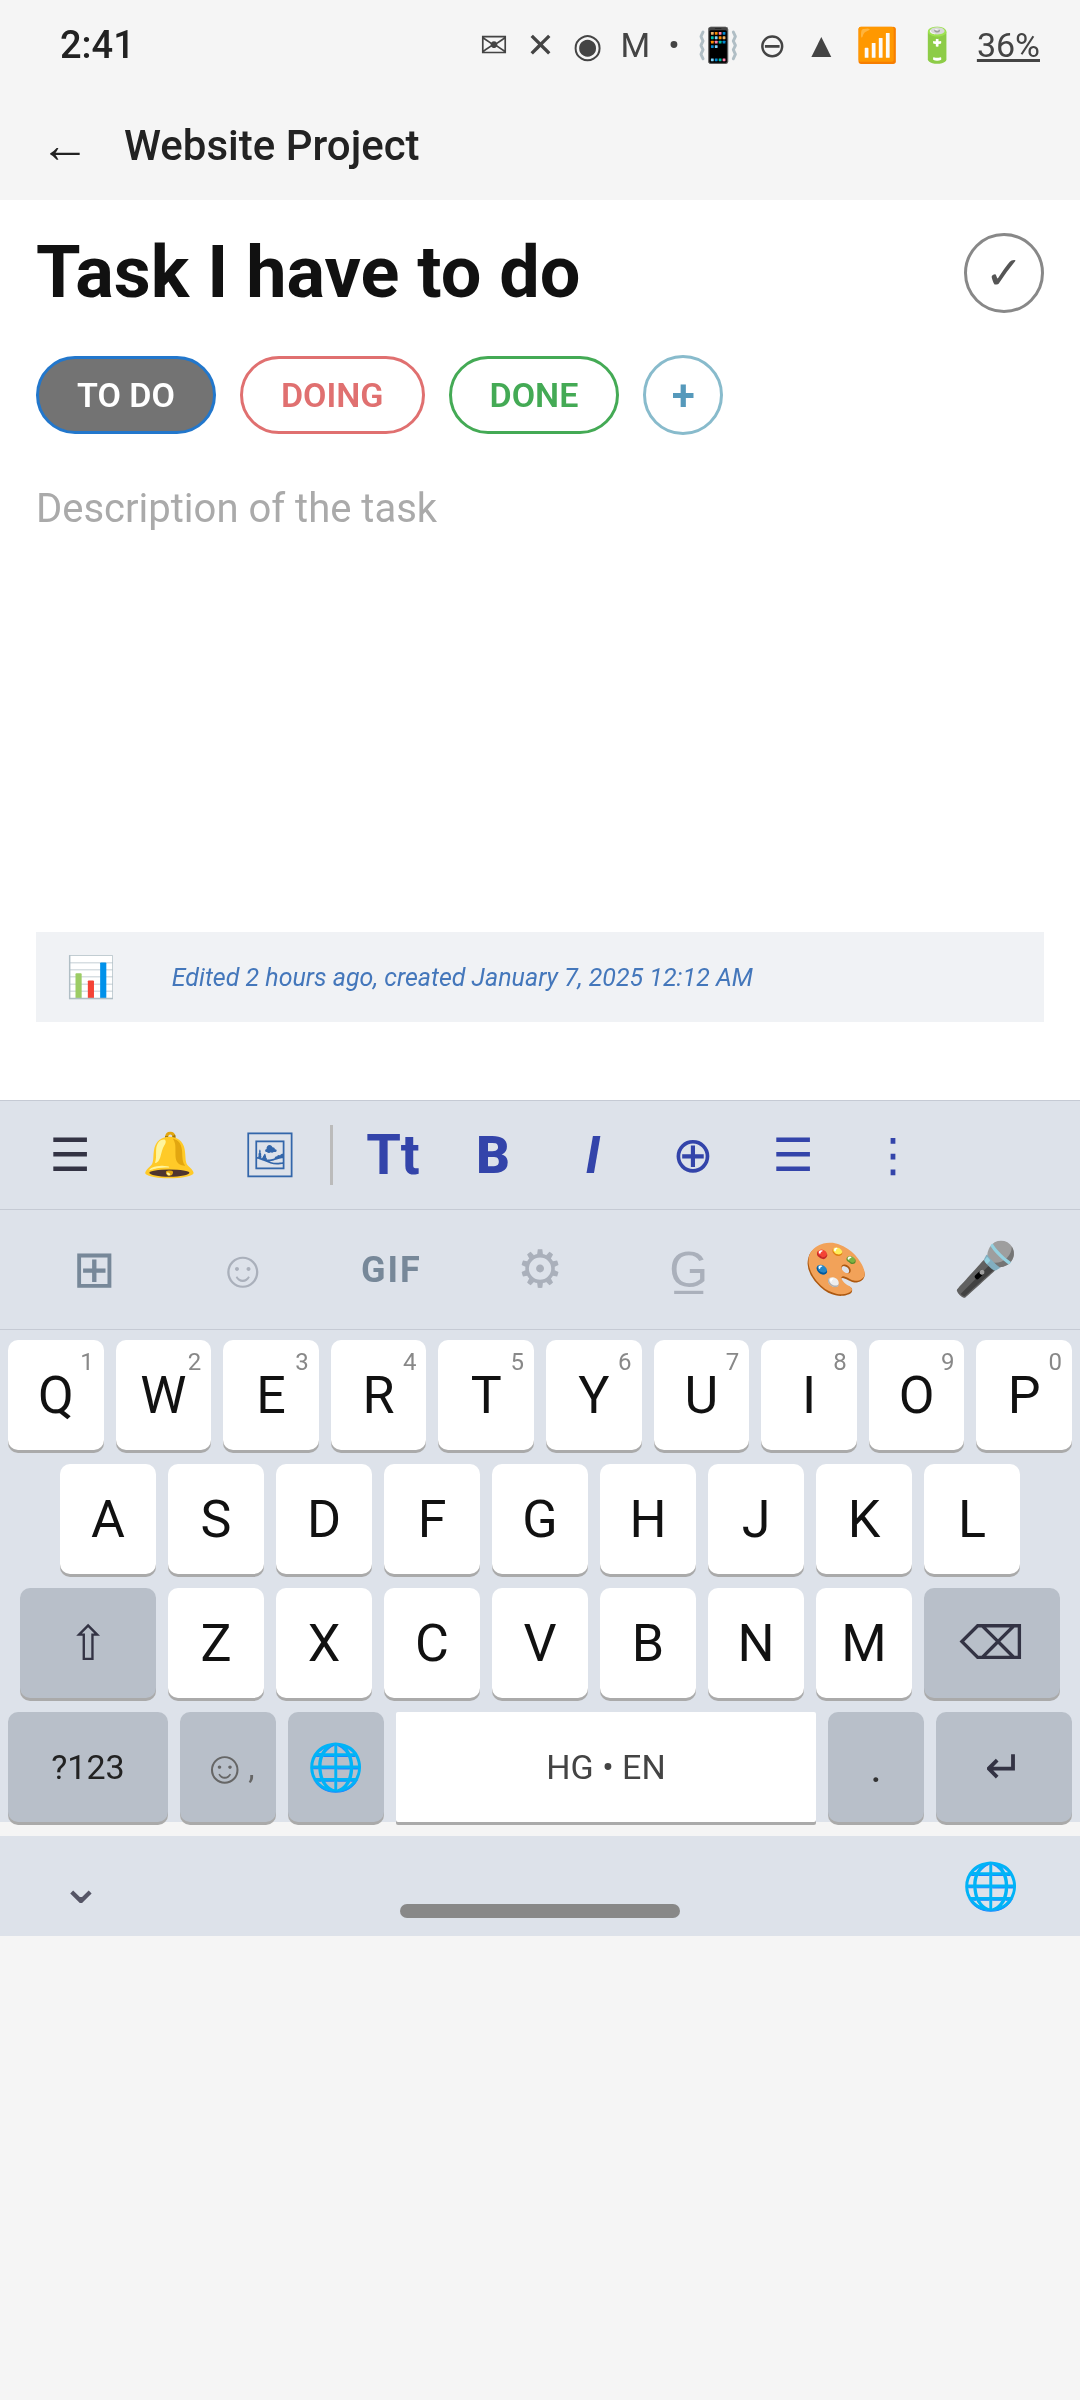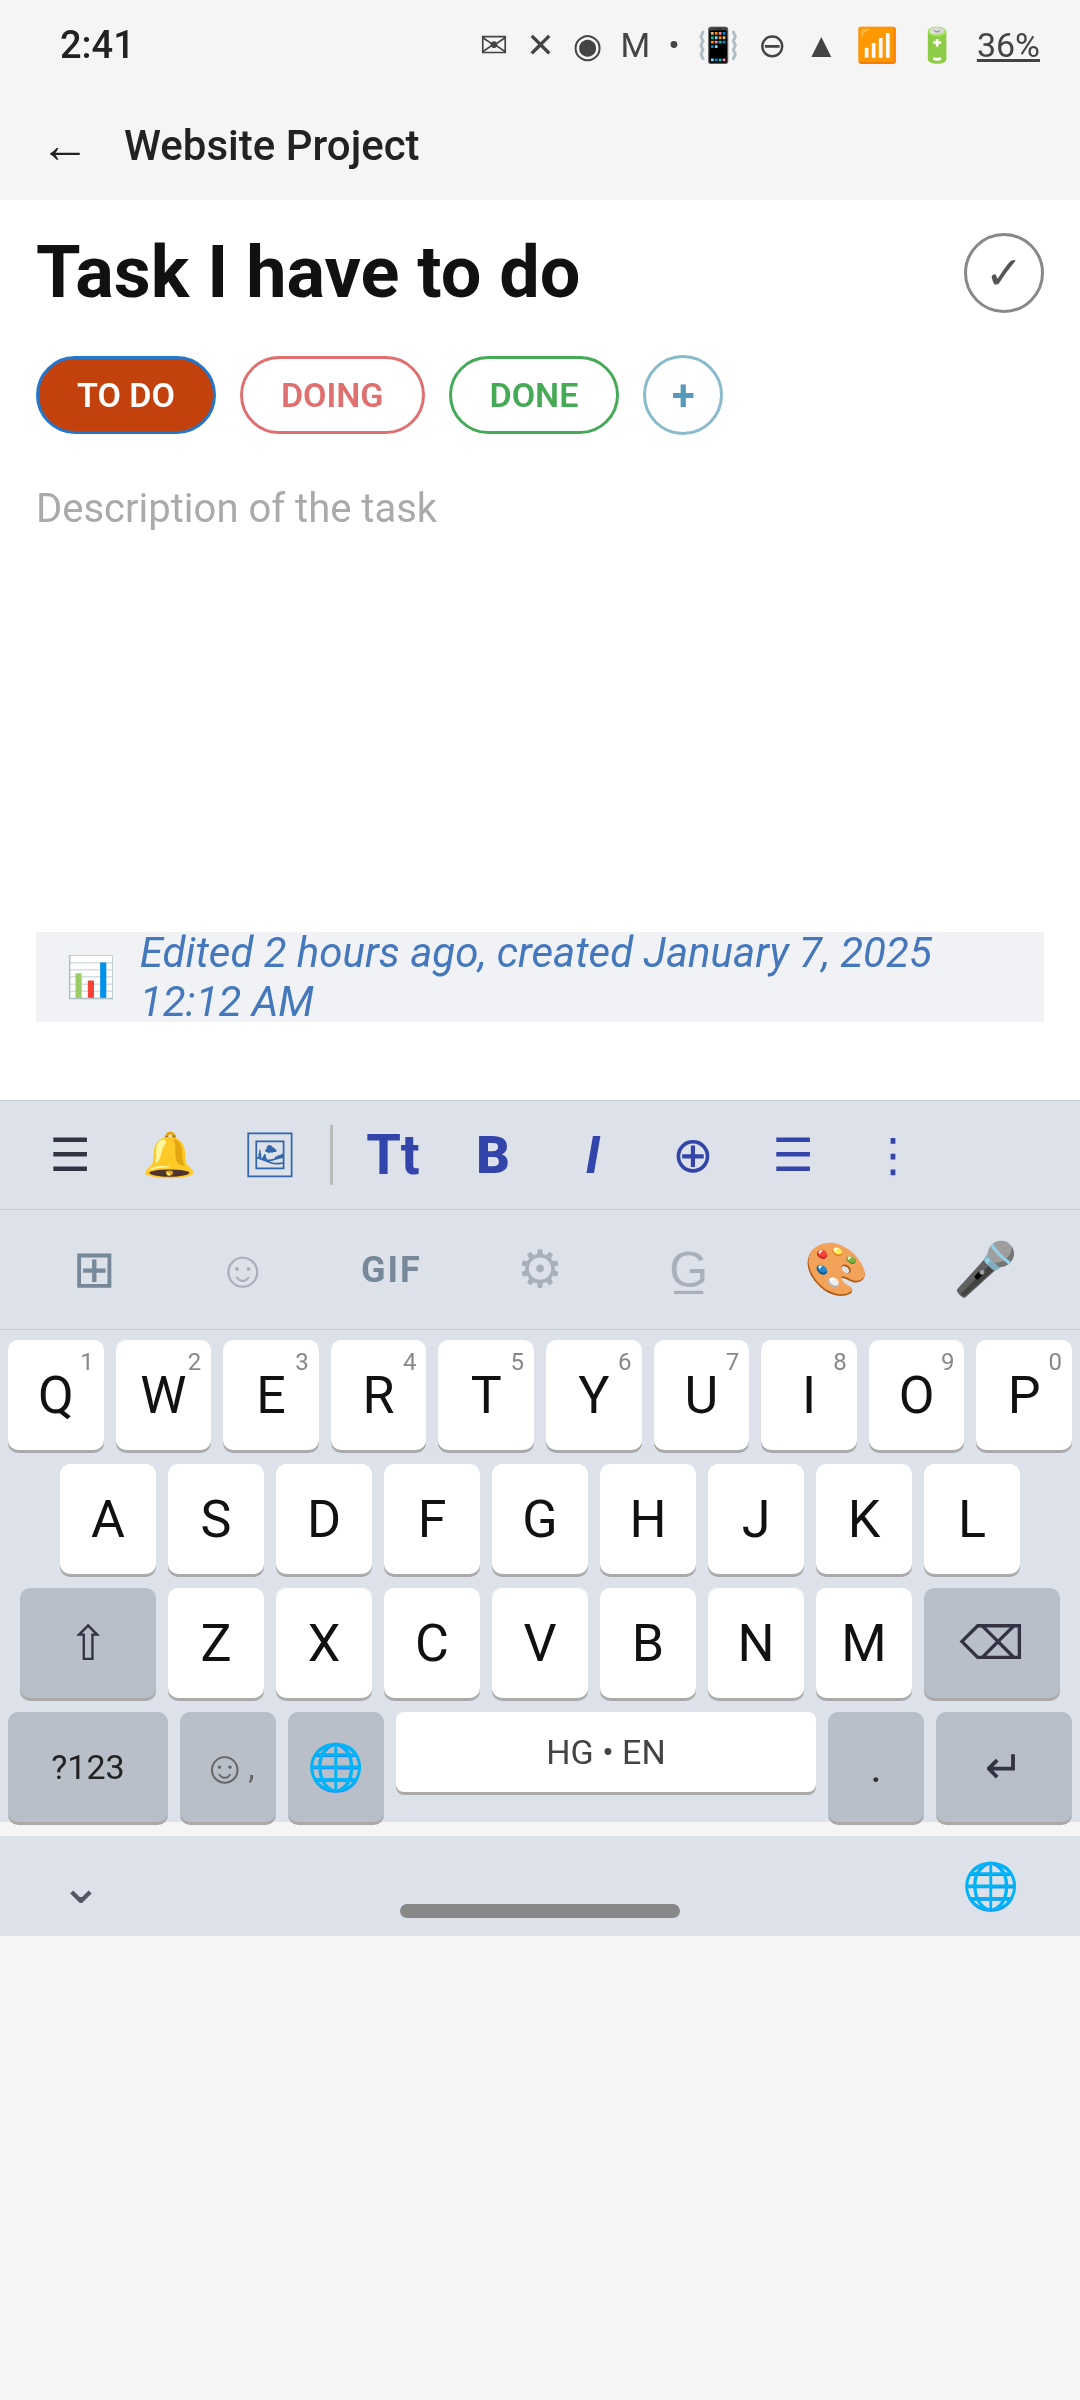--- a/index.html
+++ b/index.html
@@ -121,21 +121,21 @@
     }
     .tag {
       border-radius: 50px;
       padding: 16px 38px;
       font-size: 34px;
       font-weight: 600;
       cursor: pointer;
       border: 3px solid transparent;
     }
     .tag-todo {
-      background: #c2410c;
+      background: #737373;
       color: #fff;
       border-color: #2277cc;
     }
     .tag-done {
       background: transparent;
       color: #44aa55;
       border: 3px solid #44aa55;
     }
     .tag-doing {
       background: transparent;
@@ -173,23 +173,24 @@
       display: flex;
       align-items: center;
       padding: 0 30px;
       gap: 24px;
     }
     .edit-info-icon {
       font-size: 40px;
       color: #4477bb;
     }
     .edit-info-text {
-      font-size: 42px;
+      font-size: 25px;
       color: #4477bb;
       font-style: italic;
+      margin-left: 32px;
     }
 
     
     .formatting-toolbar {
       width: 100%;
       height: 110px;
       background: #dde2ea;
       display: flex;
       align-items: center;
       padding: 0 20px;
@@ -309,22 +310,22 @@
       border-radius: 10px;
       display: flex;
       align-items: center;
       justify-content: center;
       cursor: pointer;
       box-shadow: 0 3px 0 #aaa;
     }
     .key-space {
       background: #fff;
       flex: 1;
-      height: 80px;
-      border-radius: 8px;
+      height: 110px;
+      border-radius: 2px;
       display: flex;
       align-items: center;
       justify-content: center;
       cursor: pointer;
       box-shadow: 0 3px 0 #aaa;
       font-size: 34px;
       color: #444;
     }
     .key-symbols {
       background: #b8bfc9;

